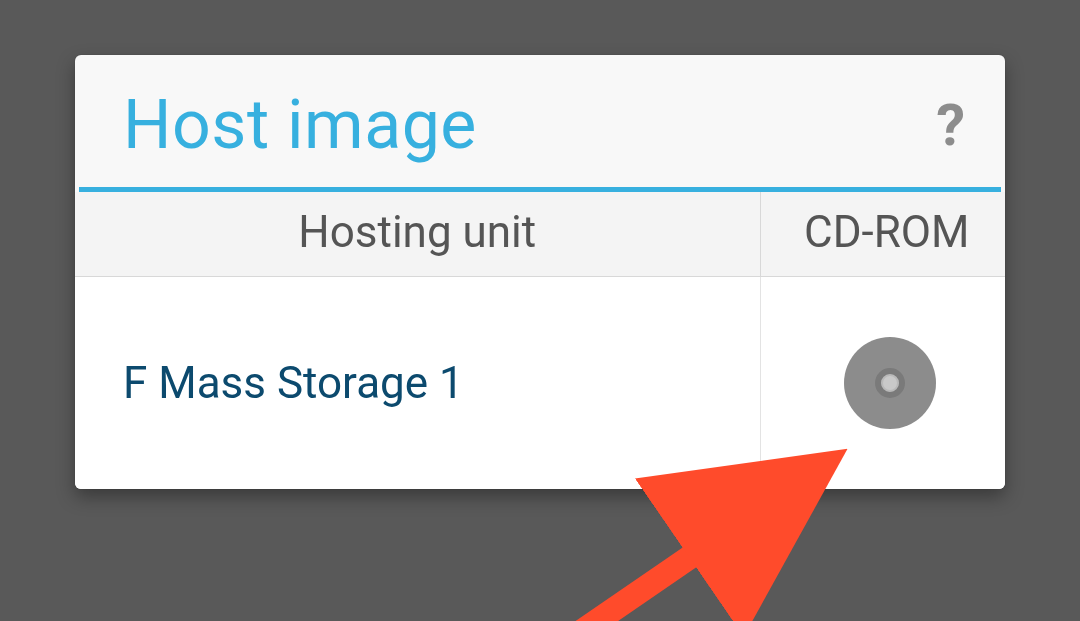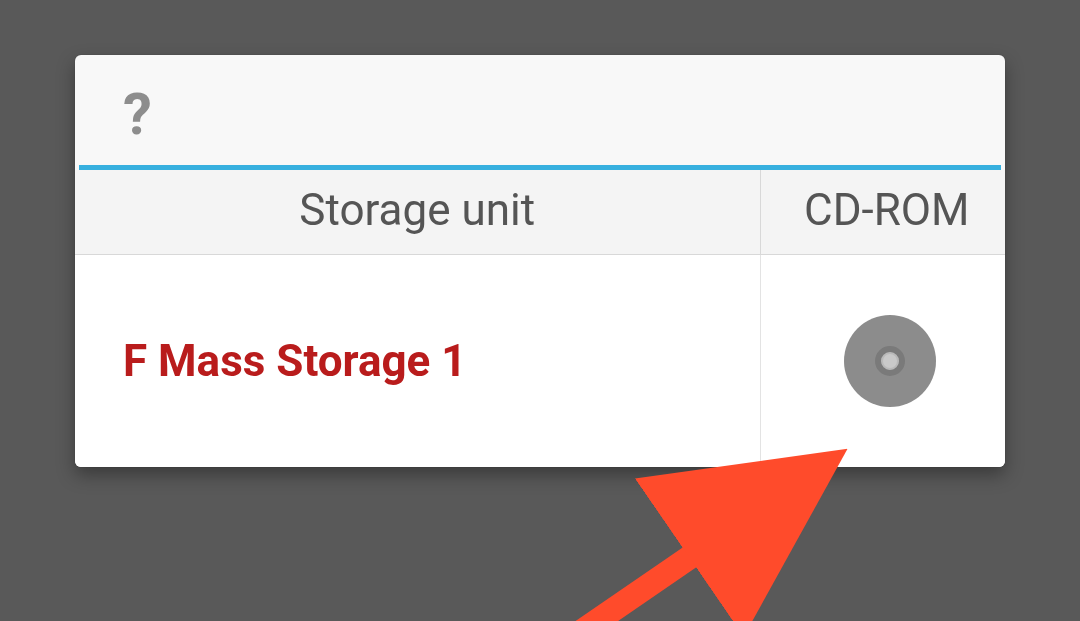--- a/index.html
+++ b/index.html
@@ -63,25 +63,24 @@
     .table th.col-host {
       width: 685px;
       border-right: 1px solid #d8d8d8;
     }
     .table th.col-cd {
       width: 245px;
       padding-left: 28px;
     }
     .table td {
       font-size: 44px;
-      color: #b91c1c;
+      color: #0c4a6e;
       padding: 60px 34px 60px 48px;
       background: #fff;
       vertical-align: middle;
-      font-weight: bold;
     }
     .table td.cell-host {
       border-right: 1px solid #e3e3e3;
       text-align: left;
     }
     .table td.cell-cd {
       text-align: center;
     }
     .radio {
       display: inline-flex;
@@ -106,28 +105,29 @@
       left: 458px;
       top: 444px;
       pointer-events: none;
     }
   </style>
 </head>
 <body>
 
 <div class="dialog">
   <div class="dialog-header">
+    <div class="dialog-title">Host image</div>
     <div class="help-icon">?</div>
   </div>
   <div class="divider-accent"></div>
 
   <table class="table">
     <thead>
       <tr>
-        <th class="col-host">Storage unit</th>
+        <th class="col-host">Hosting unit</th>
         <th class="col-cd">CD-ROM</th>
       </tr>
     </thead>
     <tbody>
       <tr>
         <td class="cell-host">F Mass Storage 1</td>
         <td class="cell-cd">
           <span class="radio">
             <span class="radio-inner"></span>
           </span>

